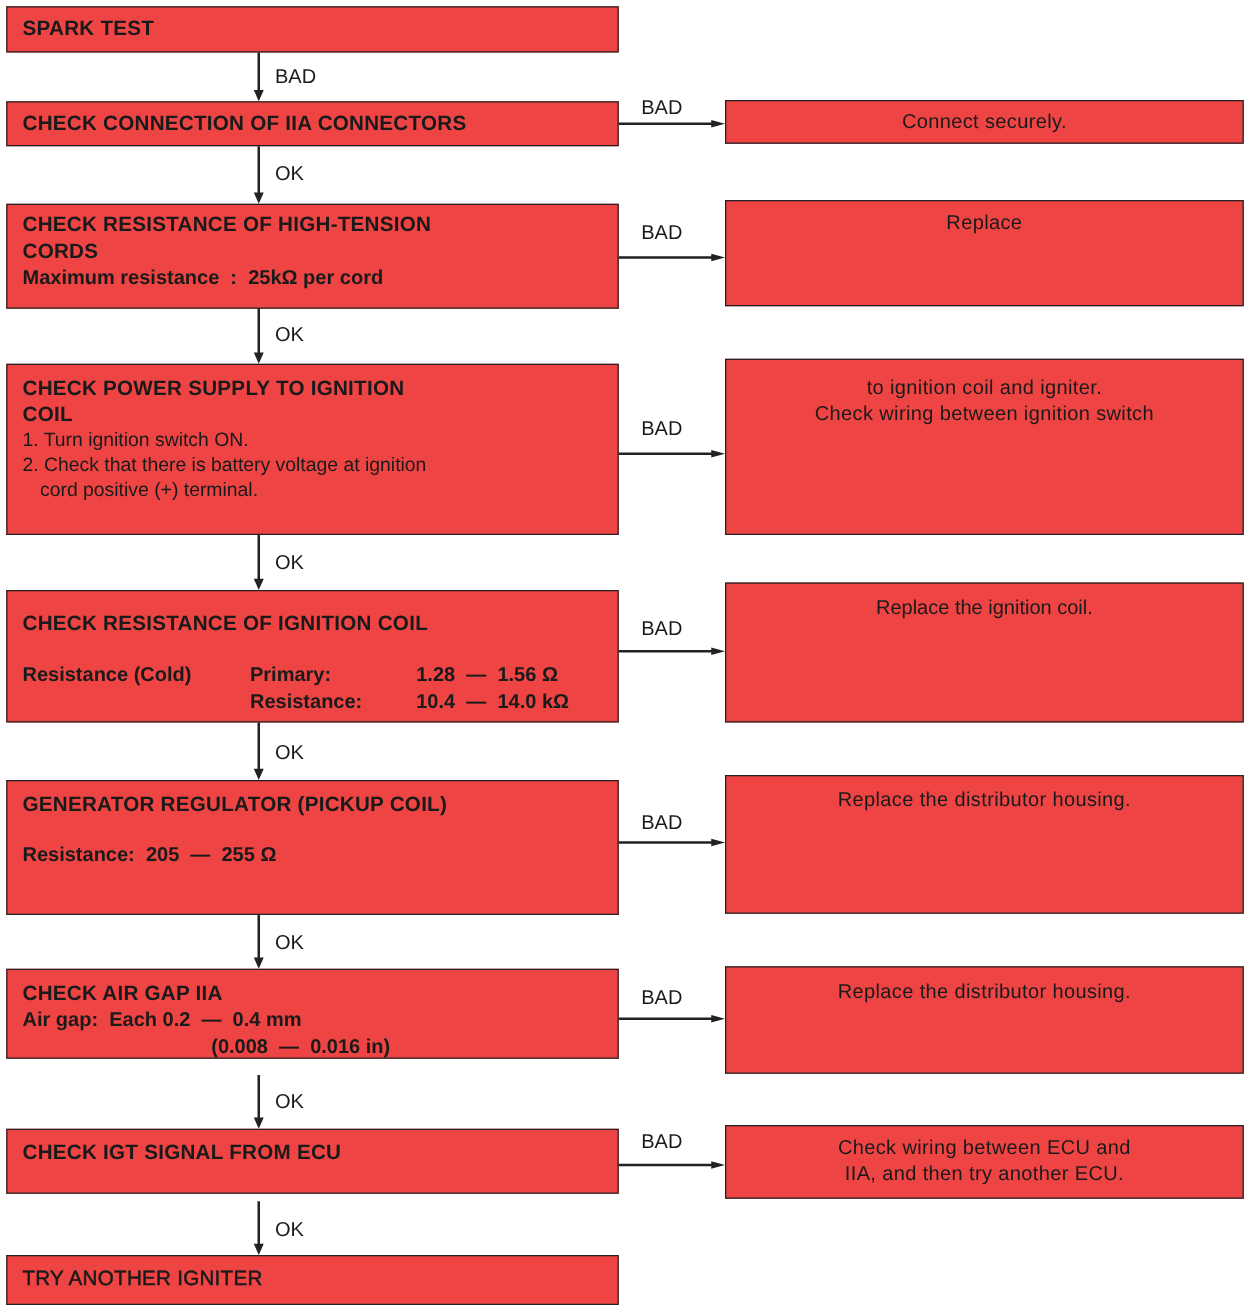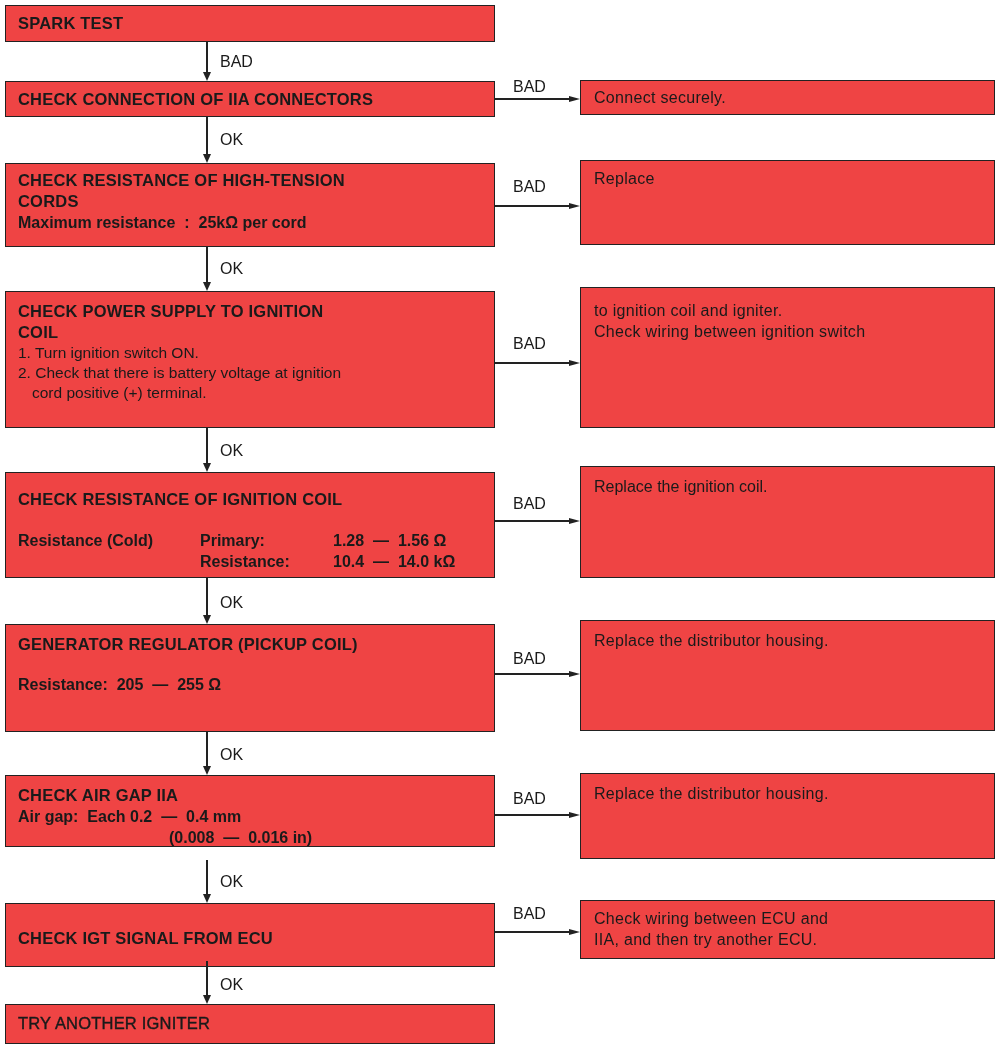--- a/index.html
+++ b/index.html
@@ -1,20 +1,20 @@
 <!DOCTYPE html>
 <html><head>
 <meta charset="utf-8">
 <style>
   html, body { margin:0; padding:0; background:#ffffff; }
   body { width:1000px; height:1051px; position:relative; overflow:hidden;
          font-family:"Liberation Sans", "DejaVu Sans", sans-serif; color:#1a1a1a; }
   .box { position:absolute; border:1.6px solid #222; box-sizing:border-box; background:#ef4444; }
   .lbox { left:5px; width:490px; padding:5px 12px; }
-  .rbox { left:580px; width:415px; padding:4px 13px; }
+  .rbox { left:580px; width:415px; padding:4px 13px;text-align:center; }
   .title { font-weight:bold; font-size:16.5px; line-height:21px; letter-spacing:0.2px; }
   .line { font-size:15.5px; line-height:20px; }
   .bline { font-weight:bold; font-size:16px; line-height:21px; }
   .rtext { font-size:16px; line-height:21px; letter-spacing:0.3px; }
   .vline { position:absolute; left:206px; width:1.6px; background:#222; }
   .varrow { position:absolute; left:203px; width:0; height:0;
             border-left:4px solid transparent; border-right:4px solid transparent;
             border-top:9px solid #222; }
   .hline { position:absolute; left:495px; width:76px; height:1.6px; background:#222; }
   .harrow { position:absolute; left:569px; width:0; height:0;
@@ -128,21 +128,21 @@
 <div class="hline" style="top:814px;"></div>
 <div class="harrow" style="top:812px;"></div>
 <div class="lbl hlbl" style="top:790px;">BAD</div>
 <div class="box rbox" style="top:773px;height:86px;padding-top:9px;">
   <div class="rtext">Replace the distributor housing.</div>
 </div>
 <div class="vline" style="top:860px;height:35px;"></div>
 <div class="varrow" style="top:894px;"></div>
 <div class="lbl vlbl" style="top:873px;">OK</div>
 
-<div class="box lbox" style="top:903px;height:64px;padding-top:24px;">
+<div class="box lbox" style="top:903px;height:52px;padding-top:8px;">
   <div class="title">CHECK IGT SIGNAL FROM ECU</div>
 </div>
 <div class="hline" style="top:931px;"></div>
 <div class="harrow" style="top:929px;"></div>
 <div class="lbl hlbl" style="top:905px;">BAD</div>
 <div class="box rbox" style="top:900px;height:59px;padding-top:7px;">
   <div class="rtext">Check wiring between ECU and</div>
   <div class="rtext">IIA, and then try another ECU.</div>
 </div>
 <div class="vline" style="top:961px;height:35px;"></div>

